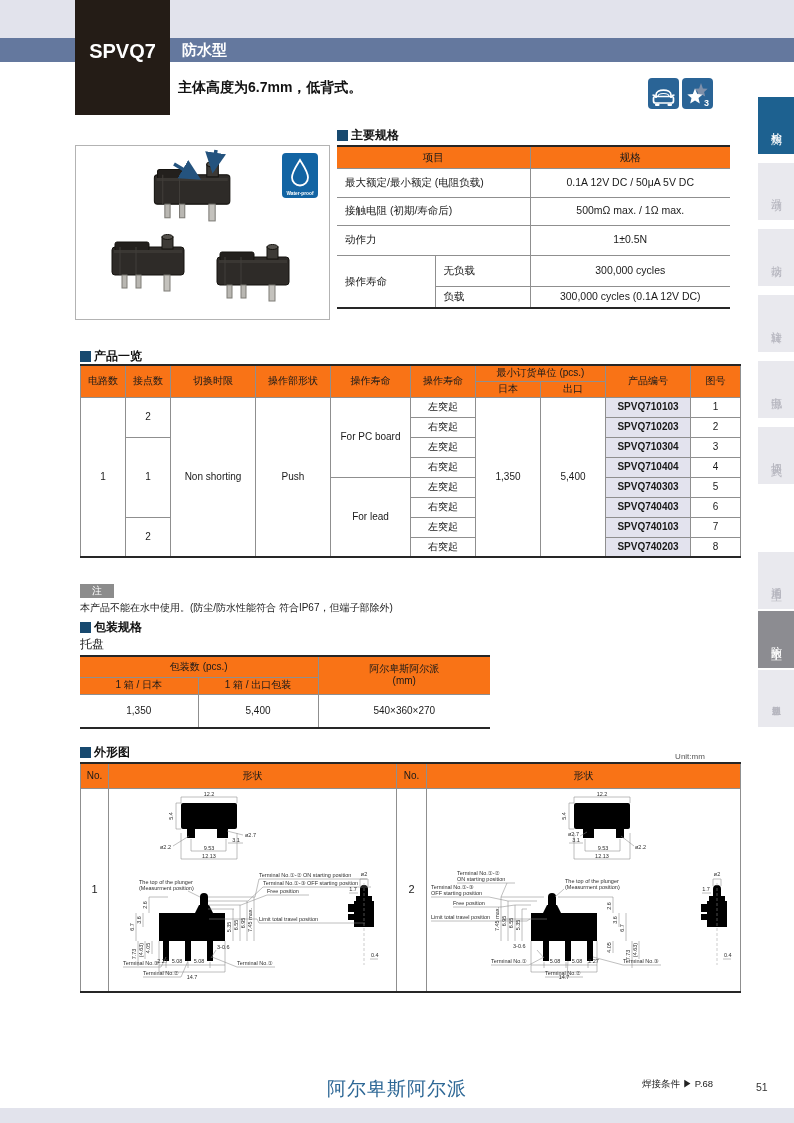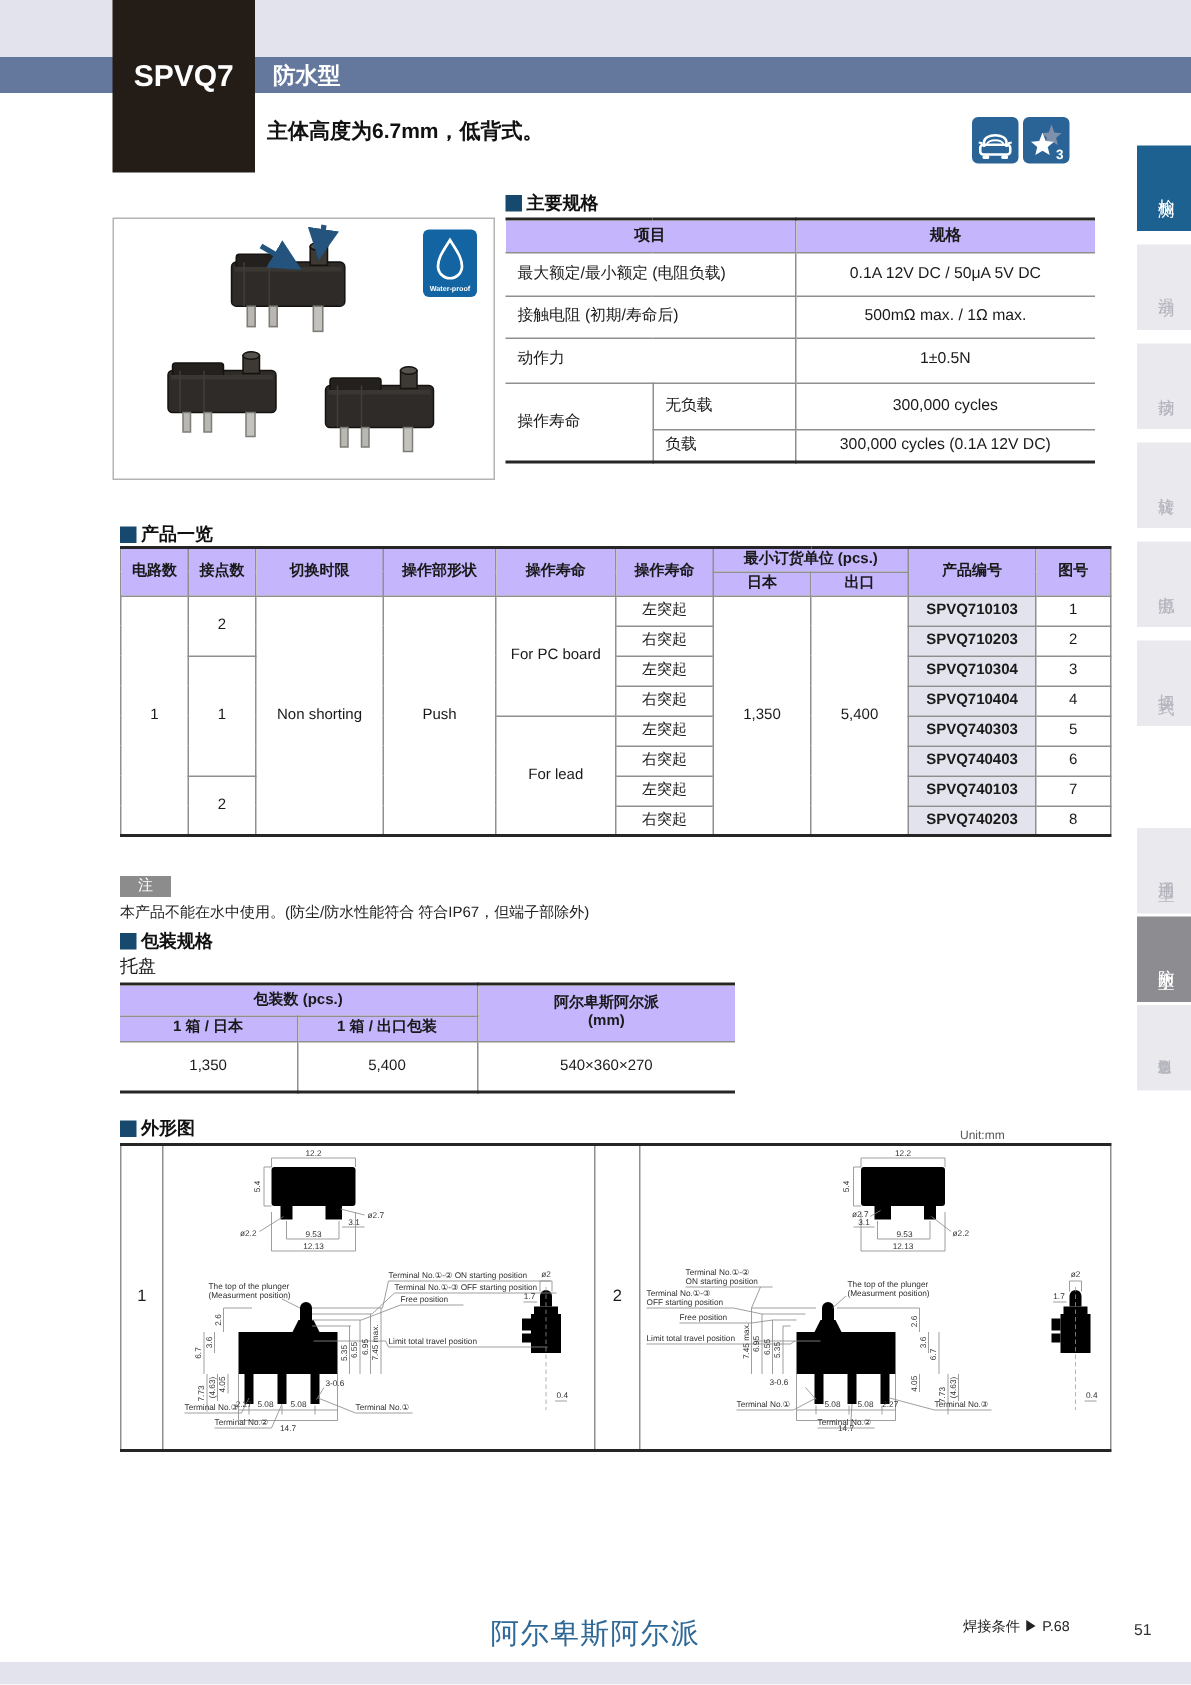--- a/index.html
+++ b/index.html
@@ -25,21 +25,21 @@
   .sec{font-size:12px;font-weight:bold;color:#111;display:flex;align-items:center}
   .sq{width:11px;height:11px;background:#17496f;display:inline-block;margin-right:3px}
   
   .photo-box{left:75px;top:145px;width:253px;height:173px;border:1px solid #b3b3b3;background:#fff}
   .wp-badge{left:206px;top:7px;width:36px;height:45px;background:#1264a3;border-radius:4px;position:absolute}
   .wp-label{position:absolute;left:0;bottom:2px;width:100%;text-align:center;color:#fff;font-size:4.8px;font-weight:bold}
   
   table{border-collapse:collapse;table-layout:fixed}
   .tbl{font-size:10px;color:#1a1a1a}
   .tbl th,.tbl td{border:1px solid #8f8f8f;text-align:center;padding:0 2px;line-height:1.25;overflow:hidden}
-  .tbl th{background:#c4b5fd;font-weight:700}
+  .tbl th{background:#f97316;font-weight:400}
   .tbl{border-top:2px solid #262626;border-bottom:2px solid #262626}
   .hidden-sides{border-left:hidden;border-right:hidden}
   .pn{background:#e3e3ee;font-weight:bold;font-size:10px}
   .spec{font-size:10.5px}
   .spec td.lft{text-align:left;padding-left:8px}
   
   .note-badge{left:80px;top:584px;width:34px;height:14px;background:#8c8c8c;color:#fff;
               font-size:10px;text-align:center;line-height:14px}
   .note-text{left:80px;top:601px;font-size:10px;color:#222}
   .unit{font-size:8px;color:#555}
@@ -328,29 +328,35 @@
     <td>5,400</td>
     <td>540×360×270</td>
   </tr>
 </tbody>
   </table>
 
 <div class="abs sec" style="left:80px;top:744px">
   <span class="sq"></span>
   <span>外形图</span>
 </div>
-<div class="abs unit" style="left:640px;top:752px;width:100px;text-align:left">Unit:mm</div>
+<div class="abs unit" style="left:640px;top:752px;width:100px;text-align:center">Unit:mm</div>
 <table class="abs tbl" style="left:80px;top:762px;width:660px">
   <colgroup>
       <col style="width:28px">
       <col style="width:288px">
       <col style="width:30px">
       <col style="width:314px">
     </colgroup>
   <tbody>
+      <tr style="height:25px">
+    <th>No.</th>
+    <th>形状</th>
+    <th>No.</th>
+    <th>形状</th>
+  </tr>
   <tr>
     <td style="font-size:11px">1</td>
     <td class="fig-cell">
       <svg class="fig-svg" width="288" height="202" viewBox="0 0 288 202">
         <g class="obj">
           <use href="#g-top" transform="translate(40,4)"></use>
           <use href="#g-front" transform="translate(30,84)"></use>
           <use href="#g-side" transform="translate(230,92)"></use>
         </g>
         <g class="dl">

